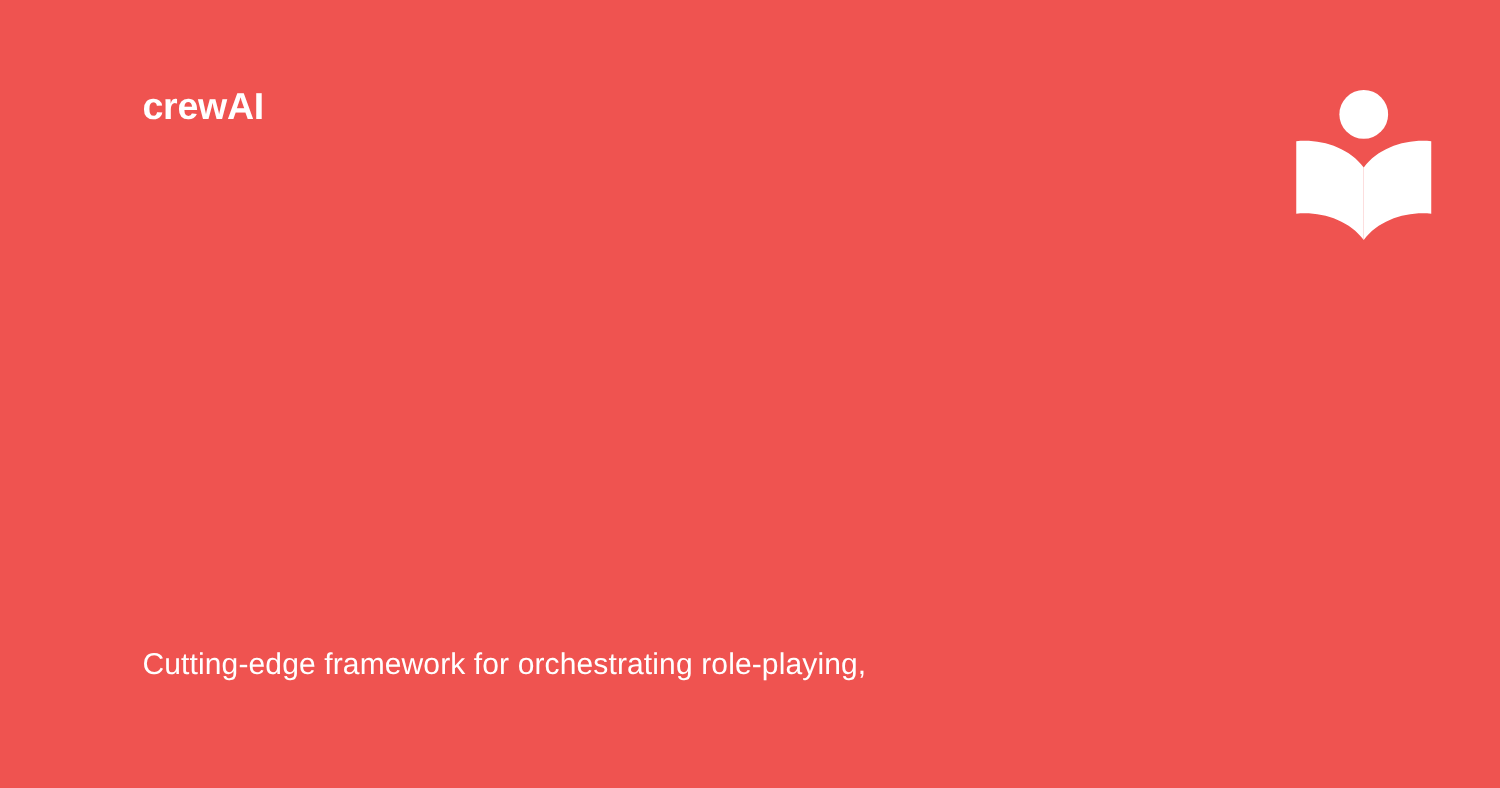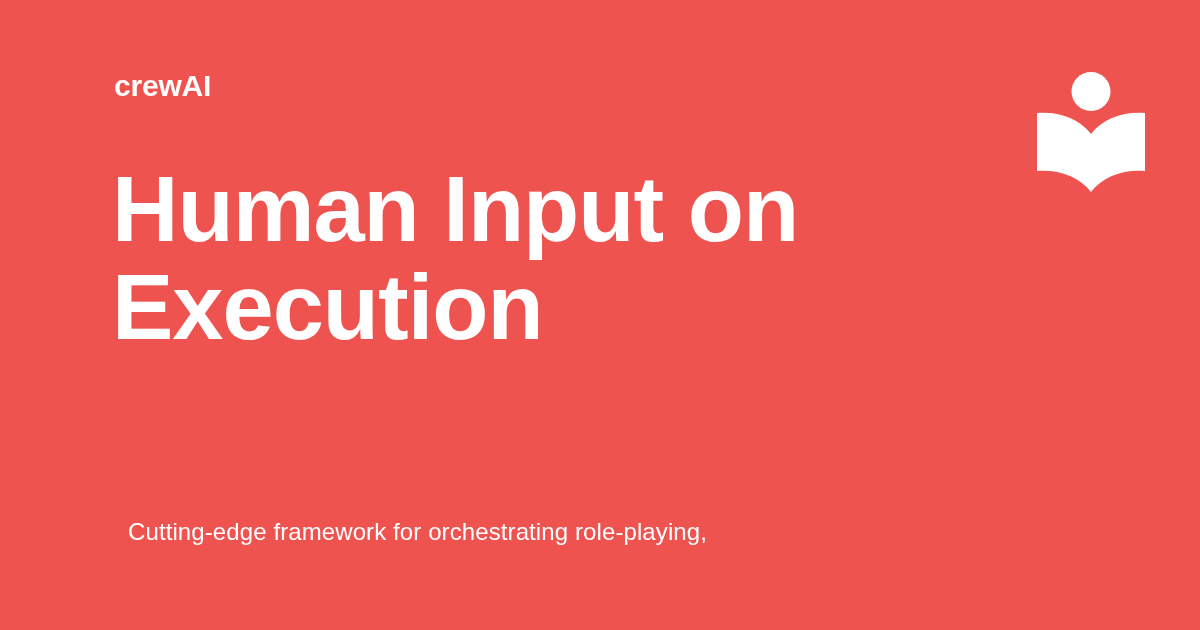--- a/index.html
+++ b/index.html
@@ -62,21 +62,21 @@
     font-weight: bold;
     line-height: 98px;
     letter-spacing: -1px;
     font-stretch: condensed;
     word-break: normal;
   }
 
   
   .description {
     position: absolute;
-    left: 80px;
+    left: 66px;
     top: 514px;
     width: 820px;
     color: #ffffff;
     font-size: 24px;
     font-weight: normal;
     line-height: 35px;
     letter-spacing: 0.1px;
   }
   .description .desc-line {
     display: block;
@@ -91,19 +91,18 @@
   <div class="brand-wordmark">crewAI</div>
 
   <div class="logo-mark">
     <svg viewBox="0 0 120 132" xmlns="http://www.w3.org/2000/svg" aria-hidden="true">
       <circle cx="58" cy="25.5" r="19.5" fill="#ffffff"></circle>
       <path d="M4 47 C 24 45, 46 52, 58 68 L 58 126 C 46 110, 24 103, 4 105 Z" fill="#ffffff"></path>
       <path d="M112 47 C 92 45, 70 52, 58 68 L 58 126 C 70 110, 92 103, 112 105 Z" fill="#ffffff"></path>
     </svg>
   </div>
 
-  <div class="headline">Human Input on Execution</div>
 
   <div class="description">
     <span class="desc-line">Cutting-edge framework for orchestrating role-playing,</span>
   </div>
 
 </div>
 
 </body></html>

